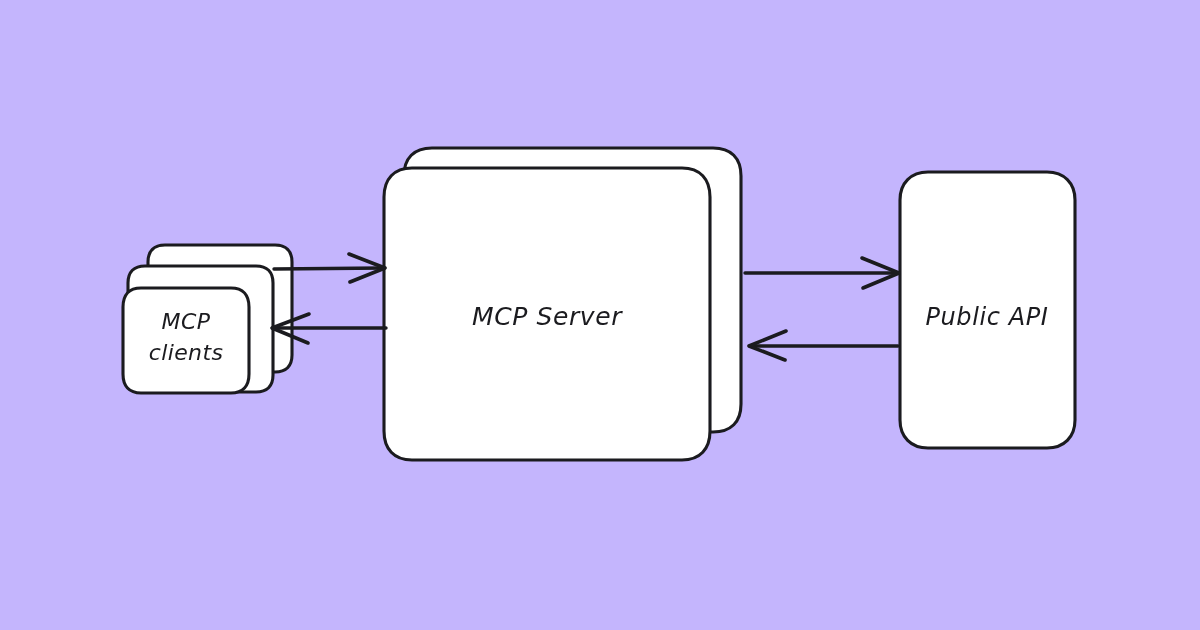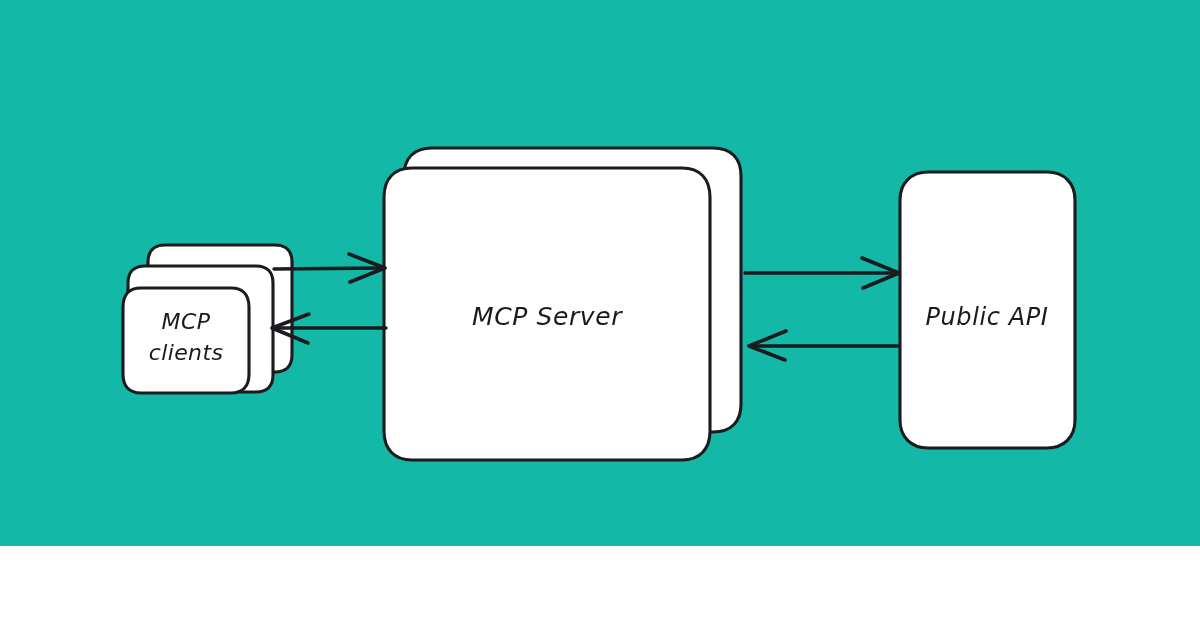--- a/index.html
+++ b/index.html
@@ -9,22 +9,22 @@
   }
   body {
     width: 1200px;
     height: 630px;
     overflow: hidden;
     font-family: "DejaVu Sans", sans-serif;
   }
   #canvas {
     position: relative;
     width: 1200px;
-    height: 546px;
-    background: #14b8a6;
+    height: 630px;
+    background: #c4b5fd;
   }
   #diagram-svg {
     position: absolute;
     top: 0;
     left: 0;
     width: 1200px;
     height: 630px;
   }
   .node-label {
     font-family: "DejaVu Sans", sans-serif;

